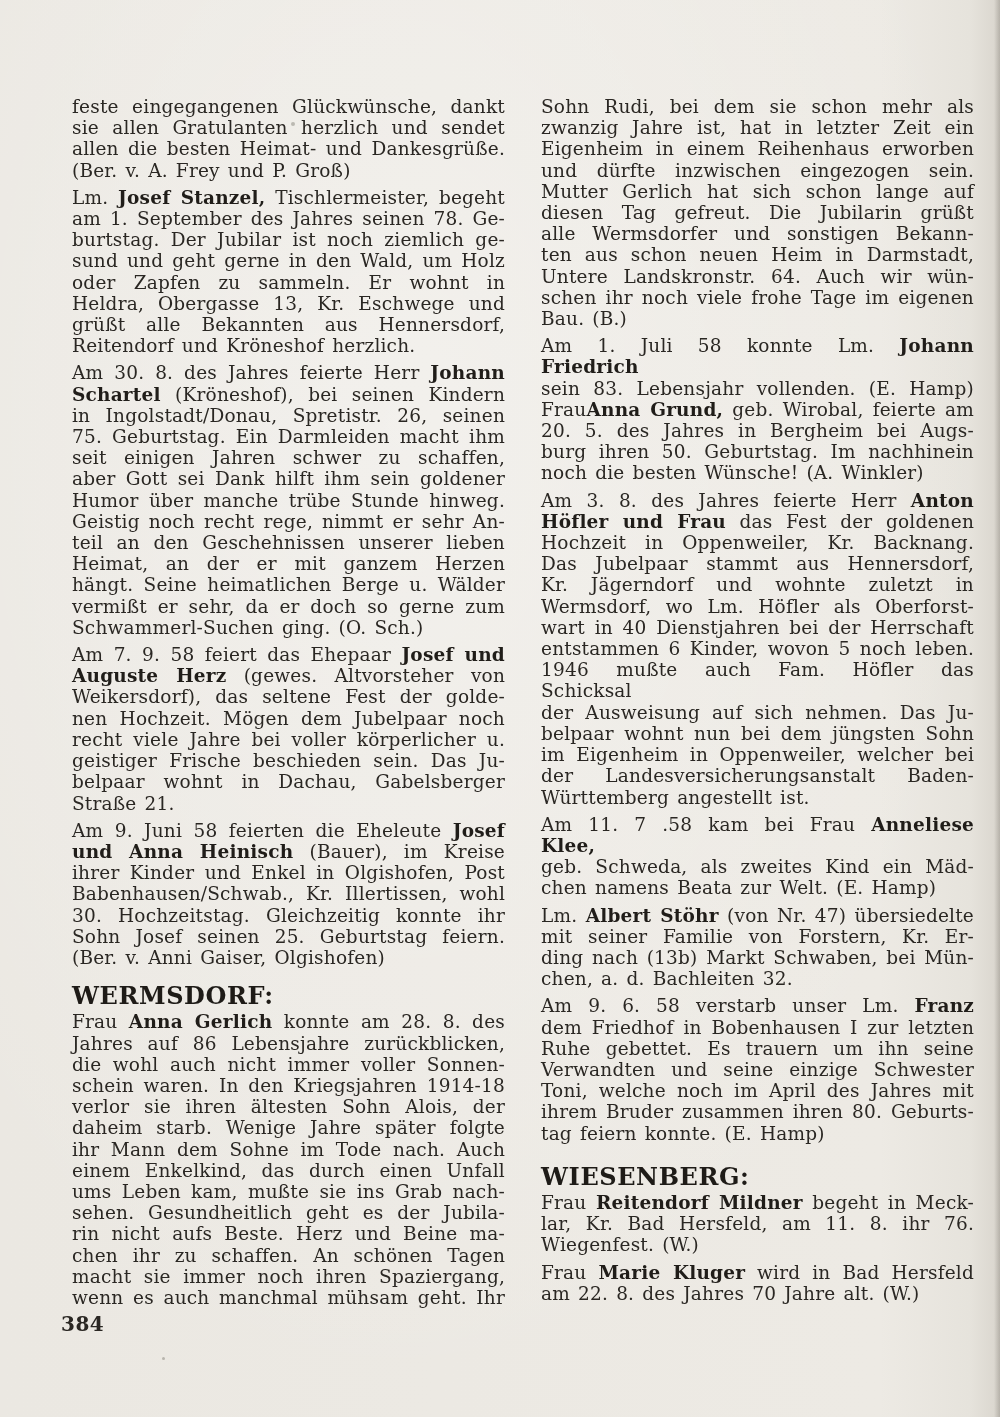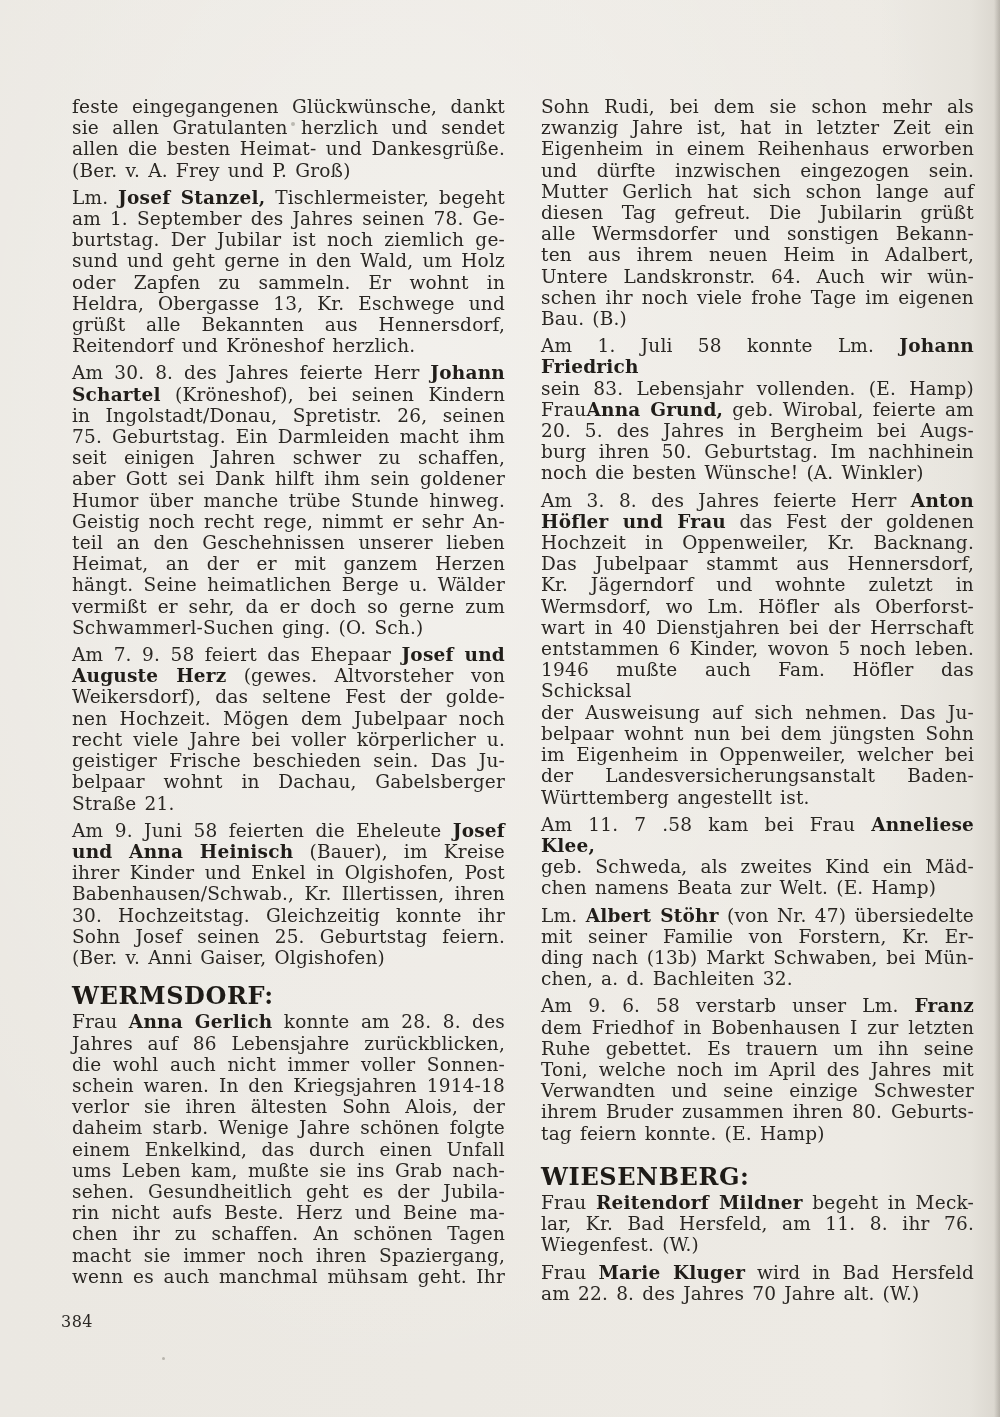--- a/index.html
+++ b/index.html
@@ -44,22 +44,23 @@
     margin-top: 17px;
     margin-bottom: 5px;
     font-size: 24px;
     line-height: 21.2px;
     font-weight: 700;
     letter-spacing: 0.6px;
     color: #1e1b17;
   }
   .page-number {
     position: absolute; left: 61px; top: 1312px;
-    font-size: 16px; color: #2a2723;
+    font-size: 20px; color: #2a2723;
     letter-spacing: 0.5px;
+    font-weight: bold;
   }
   
   .speck { position: absolute; border-radius: 50%; background: rgba(90,85,75,0.35); }
 </style>
 </head>
 <body>
 
 <div class="page">
   <div class="columns">
     <div class="col">
@@ -101,52 +102,53 @@
           <div class="line">nen Hochzeit. Mögen dem Jubelpaar noch</div>
           <div class="line">recht viele Jahre bei voller körperlicher u.</div>
           <div class="line">geistiger Frische beschieden sein. Das Ju-</div>
           <div class="line">belpaar wohnt in Dachau, Gabelsberger</div>
           <div class="line last">Straße 21.</div>
         </div>
         <div class="para">
           <div class="line">Am 9. Juni 58 feierten die Eheleute <b>Josef</b></div>
           <div class="line"><b>und Anna Heinisch</b> (Bauer), im Kreise</div>
           <div class="line">ihrer Kinder und Enkel in Olgishofen, Post</div>
-          <div class="line">Babenhausen/Schwab., Kr. Illertissen, ihren</div>
+          <div class="line">Babenhausen/Schwab., Kr. Illertissen, wohl</div>
           <div class="line">30. Hochzeitstag. Gleichzeitig konnte ihr</div>
           <div class="line">Sohn Josef seinen 25. Geburtstag feiern.</div>
           <div class="line last">(Ber. v. Anni Gaiser, Olgishofen)</div>
         </div>
         <div class="heading">WERMSDORF:</div>
         <div class="para">
           <div class="line">Frau <b>Anna Gerlich</b> konnte am 28. 8. des</div>
           <div class="line">Jahres auf 86 Lebensjahre zurückblicken,</div>
           <div class="line">die wohl auch nicht immer voller Sonnen-</div>
           <div class="line">schein waren. In den Kriegsjahren 1914-18</div>
           <div class="line">verlor sie ihren ältesten Sohn Alois, der</div>
-          <div class="line">daheim starb. Wenige Jahre schönen folgte</div>
+          <div class="line">daheim starb. Wenige Jahre später folgte</div>
+          <div class="line">ihr Mann dem Sohne im Tode nach. Auch</div>
           <div class="line">einem Enkelkind, das durch einen Unfall</div>
           <div class="line">ums Leben kam, mußte sie ins Grab nach-</div>
           <div class="line">sehen. Gesundheitlich geht es der Jubila-</div>
           <div class="line">rin nicht aufs Beste. Herz und Beine ma-</div>
           <div class="line">chen ihr zu schaffen. An schönen Tagen</div>
           <div class="line">macht sie immer noch ihren Spaziergang,</div>
           <div class="line">wenn es auch manchmal mühsam geht. Ihr</div>
         </div>
       </div>
     <div class="col">
         <div class="para">
           <div class="line">Sohn Rudi, bei dem sie schon mehr als</div>
           <div class="line">zwanzig Jahre ist, hat in letzter Zeit ein</div>
           <div class="line">Eigenheim in einem Reihenhaus erworben</div>
           <div class="line">und dürfte inzwischen eingezogen sein.</div>
           <div class="line">Mutter Gerlich hat sich schon lange auf</div>
           <div class="line">diesen Tag gefreut. Die Jubilarin grüßt</div>
           <div class="line">alle Wermsdorfer und sonstigen Bekann-</div>
-          <div class="line">ten aus ihrem neuen Heim in Adalbert,</div>
+          <div class="line">ten aus schon neuen Heim in Darmstadt,</div>
           <div class="line">Untere Landskronstr. 64. Auch wir wün-</div>
           <div class="line">schen ihr noch viele frohe Tage im eigenen</div>
           <div class="line last">Bau. (B.)</div>
         </div>
         <div class="para">
           <div class="line">Am 1. Juli 58 konnte Lm. <b>Johann Friedrich</b></div>
           <div class="line">sein 83. Lebensjahr vollenden. (E. Hamp)</div>
           <div class="line">Frau<b>Anna Grund,</b> geb. Wirobal, feierte am</div>
           <div class="line">20. 5. des Jahres in Bergheim bei Augs-</div>
           <div class="line">burg ihren 50. Geburtstag. Im nachhinein</div>
@@ -176,22 +178,22 @@
         <div class="para">
           <div class="line">Lm. <b>Albert Stöhr</b> (von Nr. 47) übersiedelte</div>
           <div class="line">mit seiner Familie von Forstern, Kr. Er-</div>
           <div class="line">ding nach (13b) Markt Schwaben, bei Mün-</div>
           <div class="line last">chen, a. d. Bachleiten 32.</div>
         </div>
         <div class="para">
           <div class="line">Am 9. 6. 58 verstarb unser Lm. <b>Franz</b></div>
           <div class="line">dem Friedhof in Bobenhausen I zur letzten</div>
           <div class="line">Ruhe gebettet. Es trauern um ihn seine</div>
+          <div class="line">Verwandten und seine einzige Schwester</div>
           <div class="line">Toni, welche noch im April des Jahres mit</div>
-          <div class="line">Verwandten und seine einzige Schwester</div>
           <div class="line">ihrem Bruder zusammen ihren 80. Geburts-</div>
           <div class="line last">tag feiern konnte. (E. Hamp)</div>
         </div>
         <div class="heading" style="margin-top: 22px;">WIESENBERG:</div>
         <div class="para">
           <div class="line">Frau <b>Reitendorf Mildner</b> begeht in Meck-</div>
           <div class="line">lar, Kr. Bad Hersfeld, am 11. 8. ihr 76.</div>
           <div class="line last">Wiegenfest. (W.)</div>
         </div>
         <div class="para">

